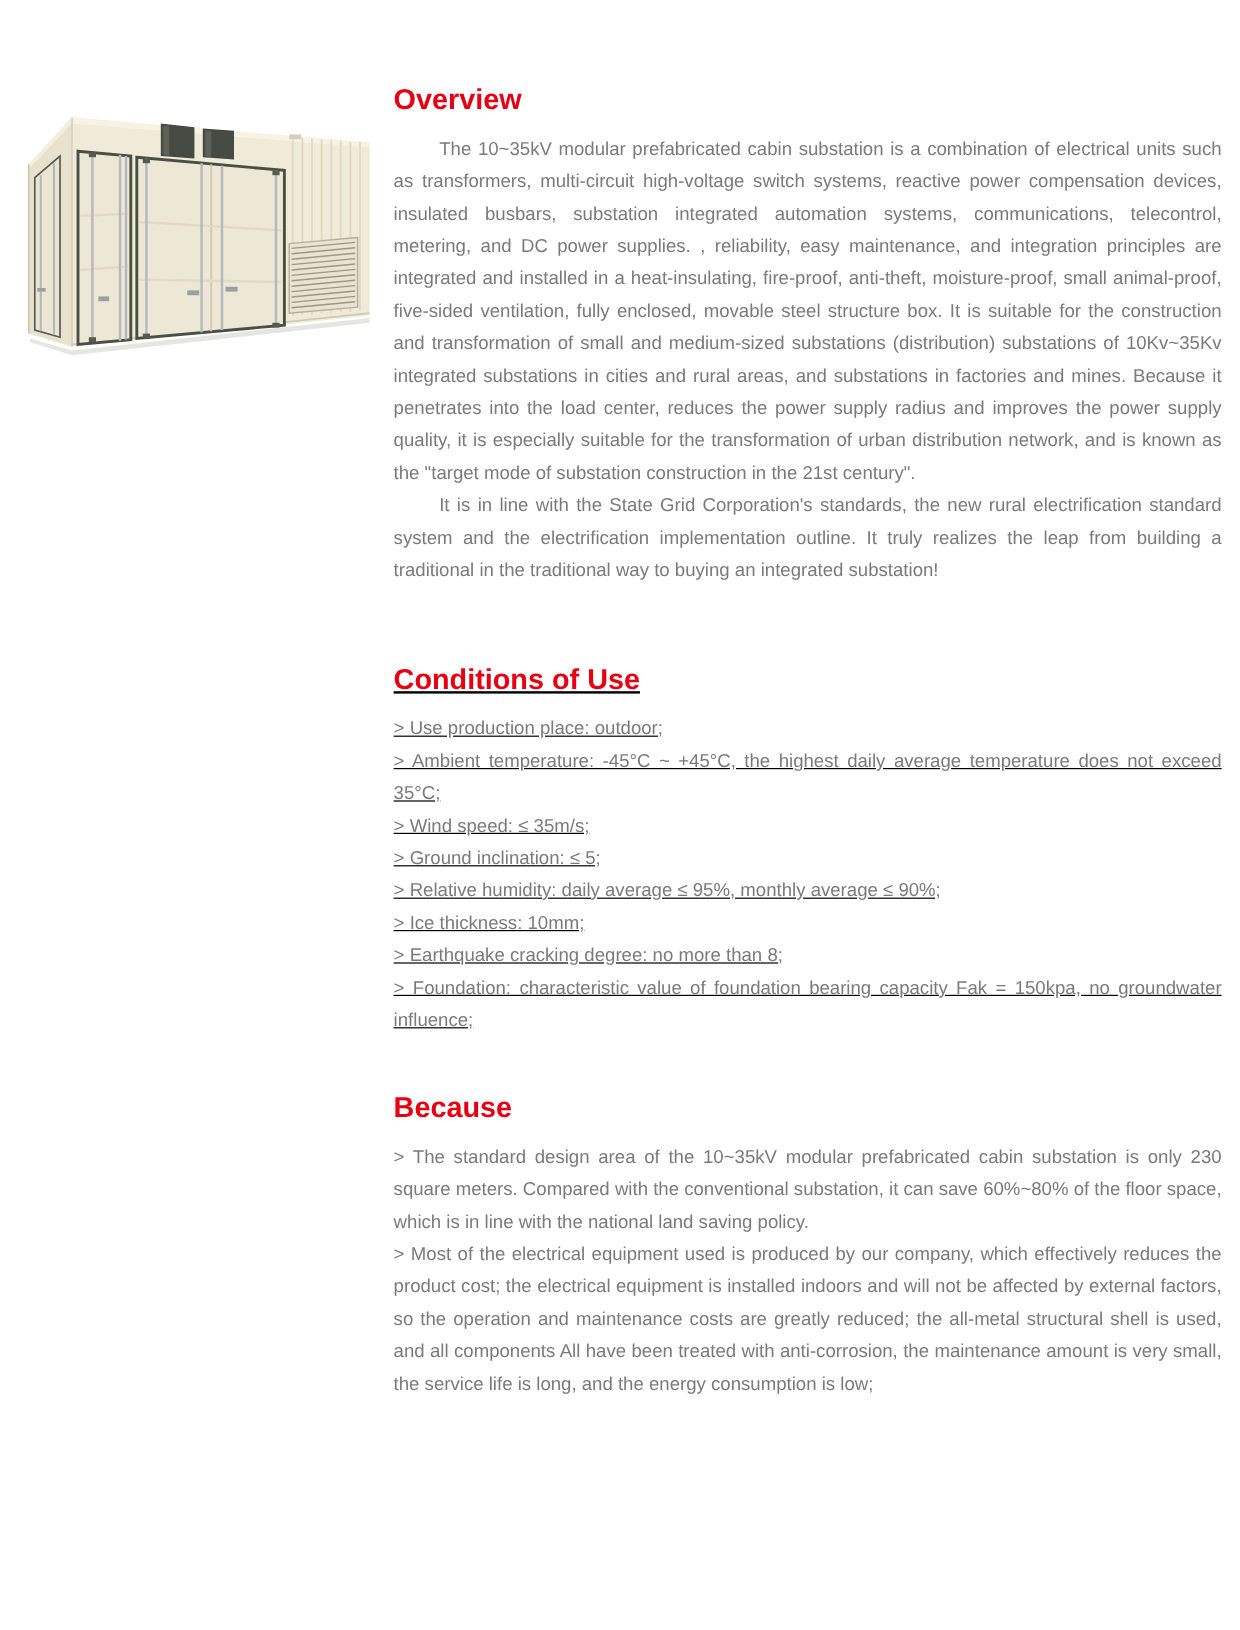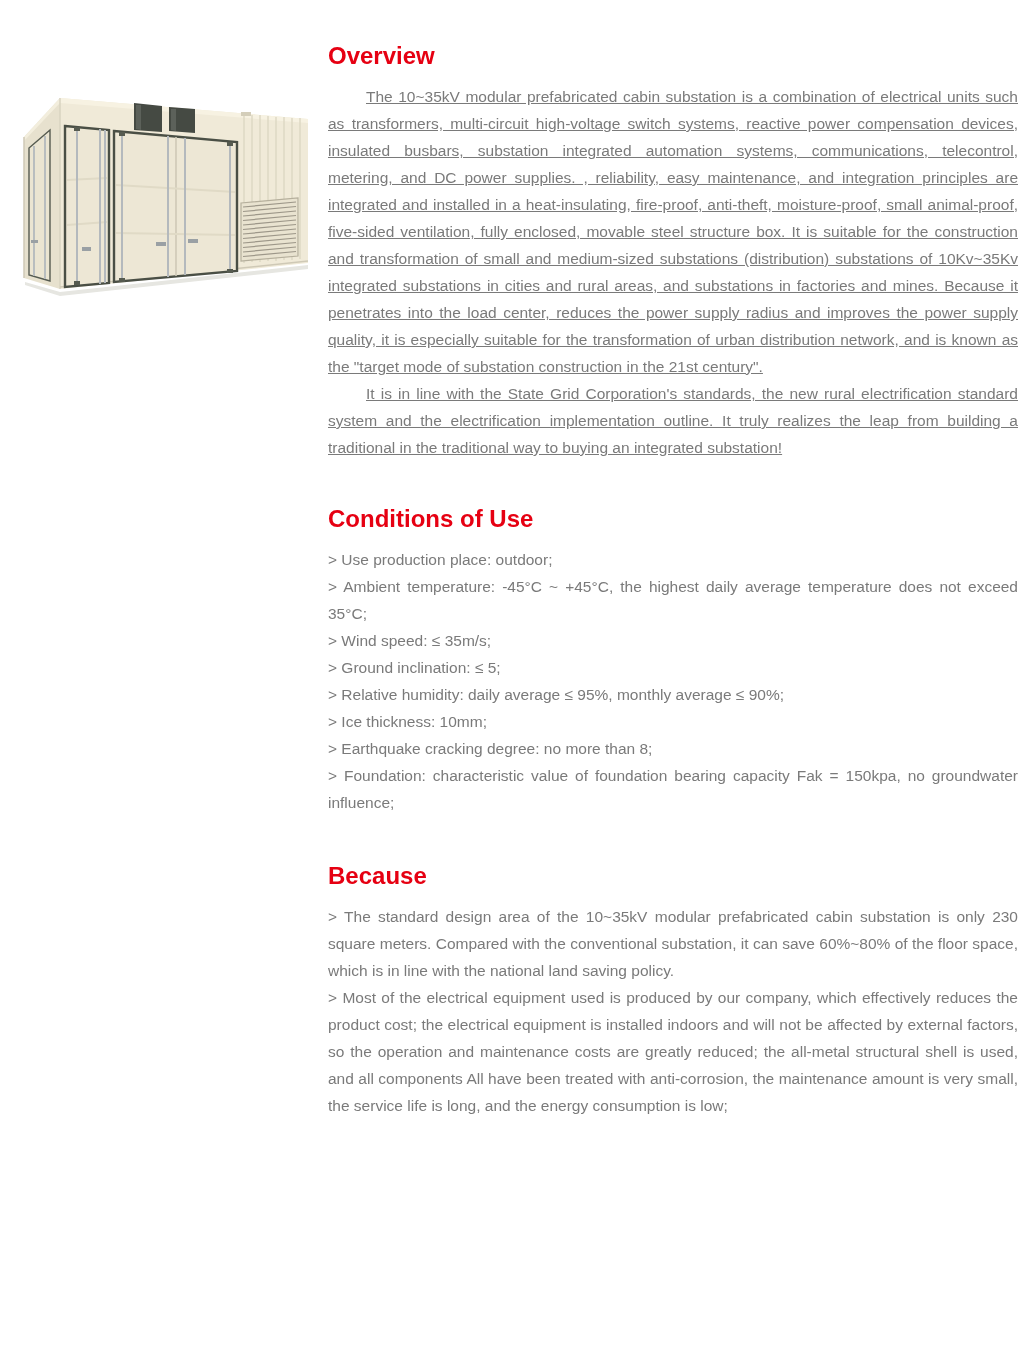--- a/index.html
+++ b/index.html
@@ -20,49 +20,48 @@
   .media-col{
     position:absolute;
     left:10px;
     top:85px;
     width:310px;
     height:215px;
   }
   .content-col{
     position:absolute;
     left:328px;
-    top:42px;
+    top:70px;
     width:690px;
   }
   h2.sec-title{
     color:var(--accent);
     font-size:24px;
     line-height:28px;
     font-weight:700;
     margin:0 0 13px 0;
     letter-spacing:0;
   }
   .para{
     color:var(--text);
     font-size:15.5px;
     line-height:27px;
     text-align:justify;
     text-indent:38px;
-    text-decoration:underline;
   }
   .item-list{
     list-style:none;
   }
   .item-list li{
     color:var(--text);
     font-size:15.5px;
     line-height:27px;
     text-align:justify;
   }
-  section.sec-conditions{margin-top:44px;}
+  section.sec-conditions{margin-top:64px;text-decoration:underline;}
   section.sec-features{margin-top:46px;}
 </style>
 </head>
 <body>
 
 <div class="page">
 
   <div class="media-col">
     <svg viewBox="0 0 310 215" width="310" height="215" role="img" aria-label="Beige containerized modular prefabricated cabin substation with double doors and ventilation grille">
 

